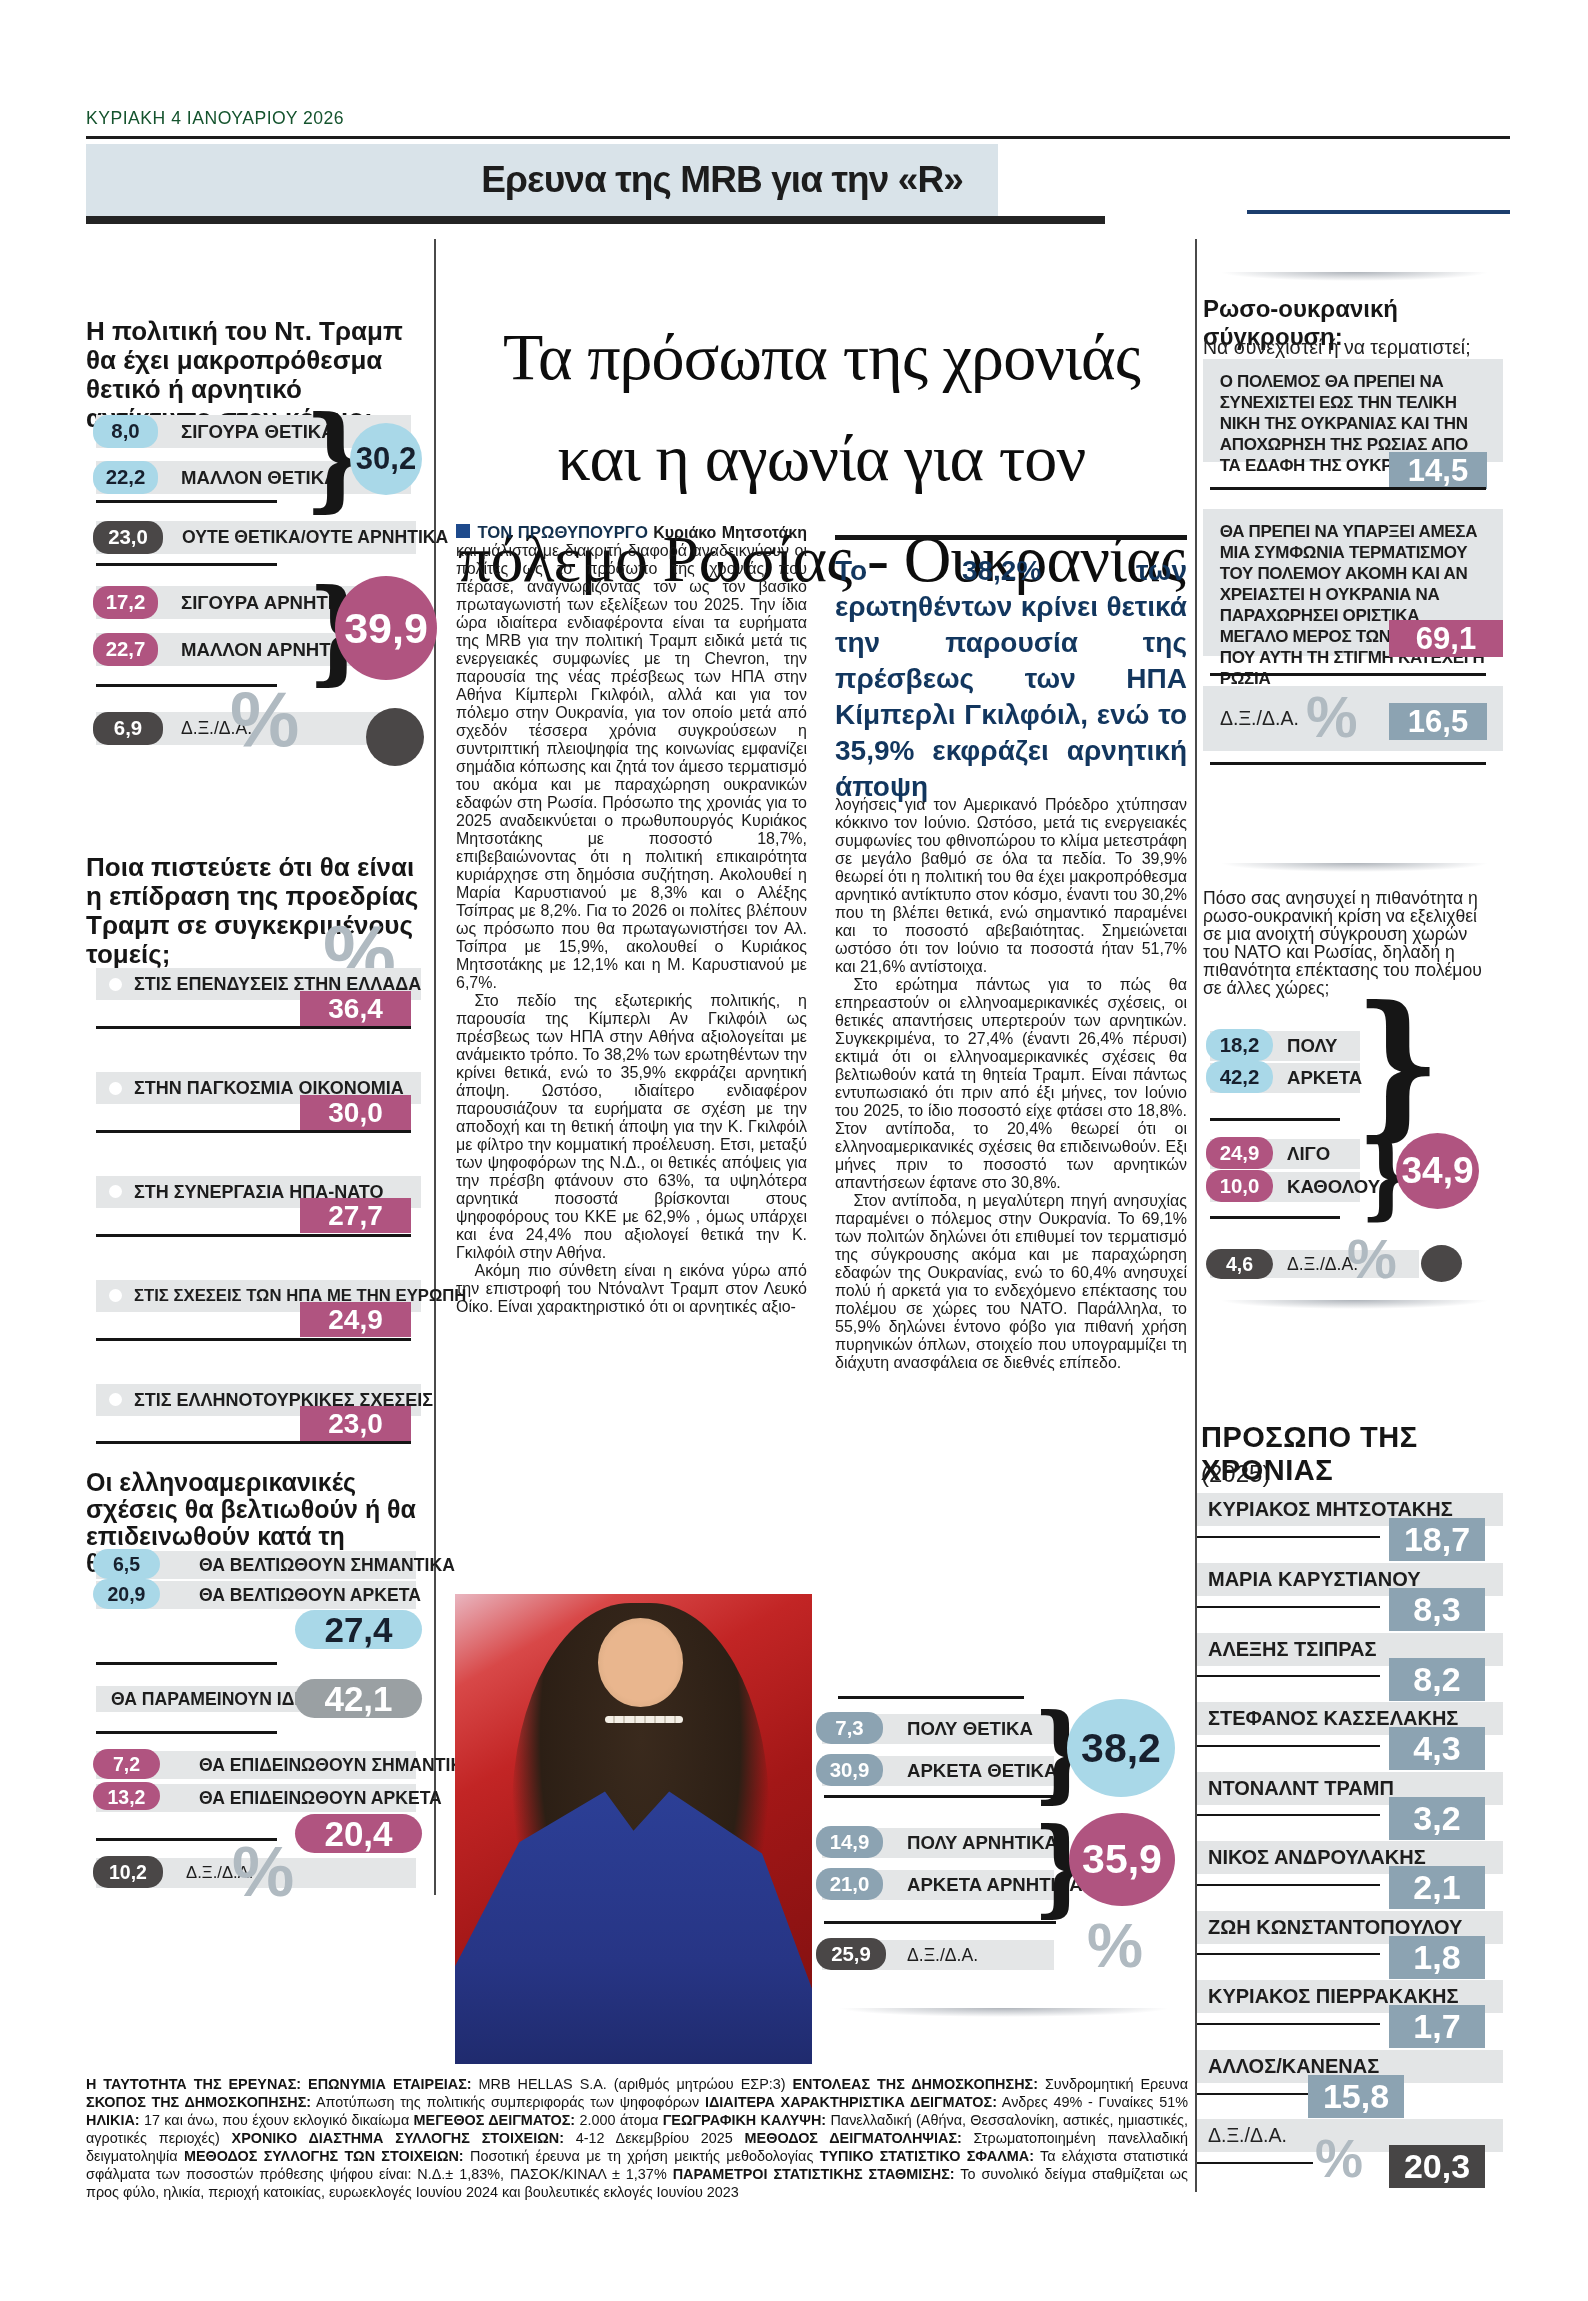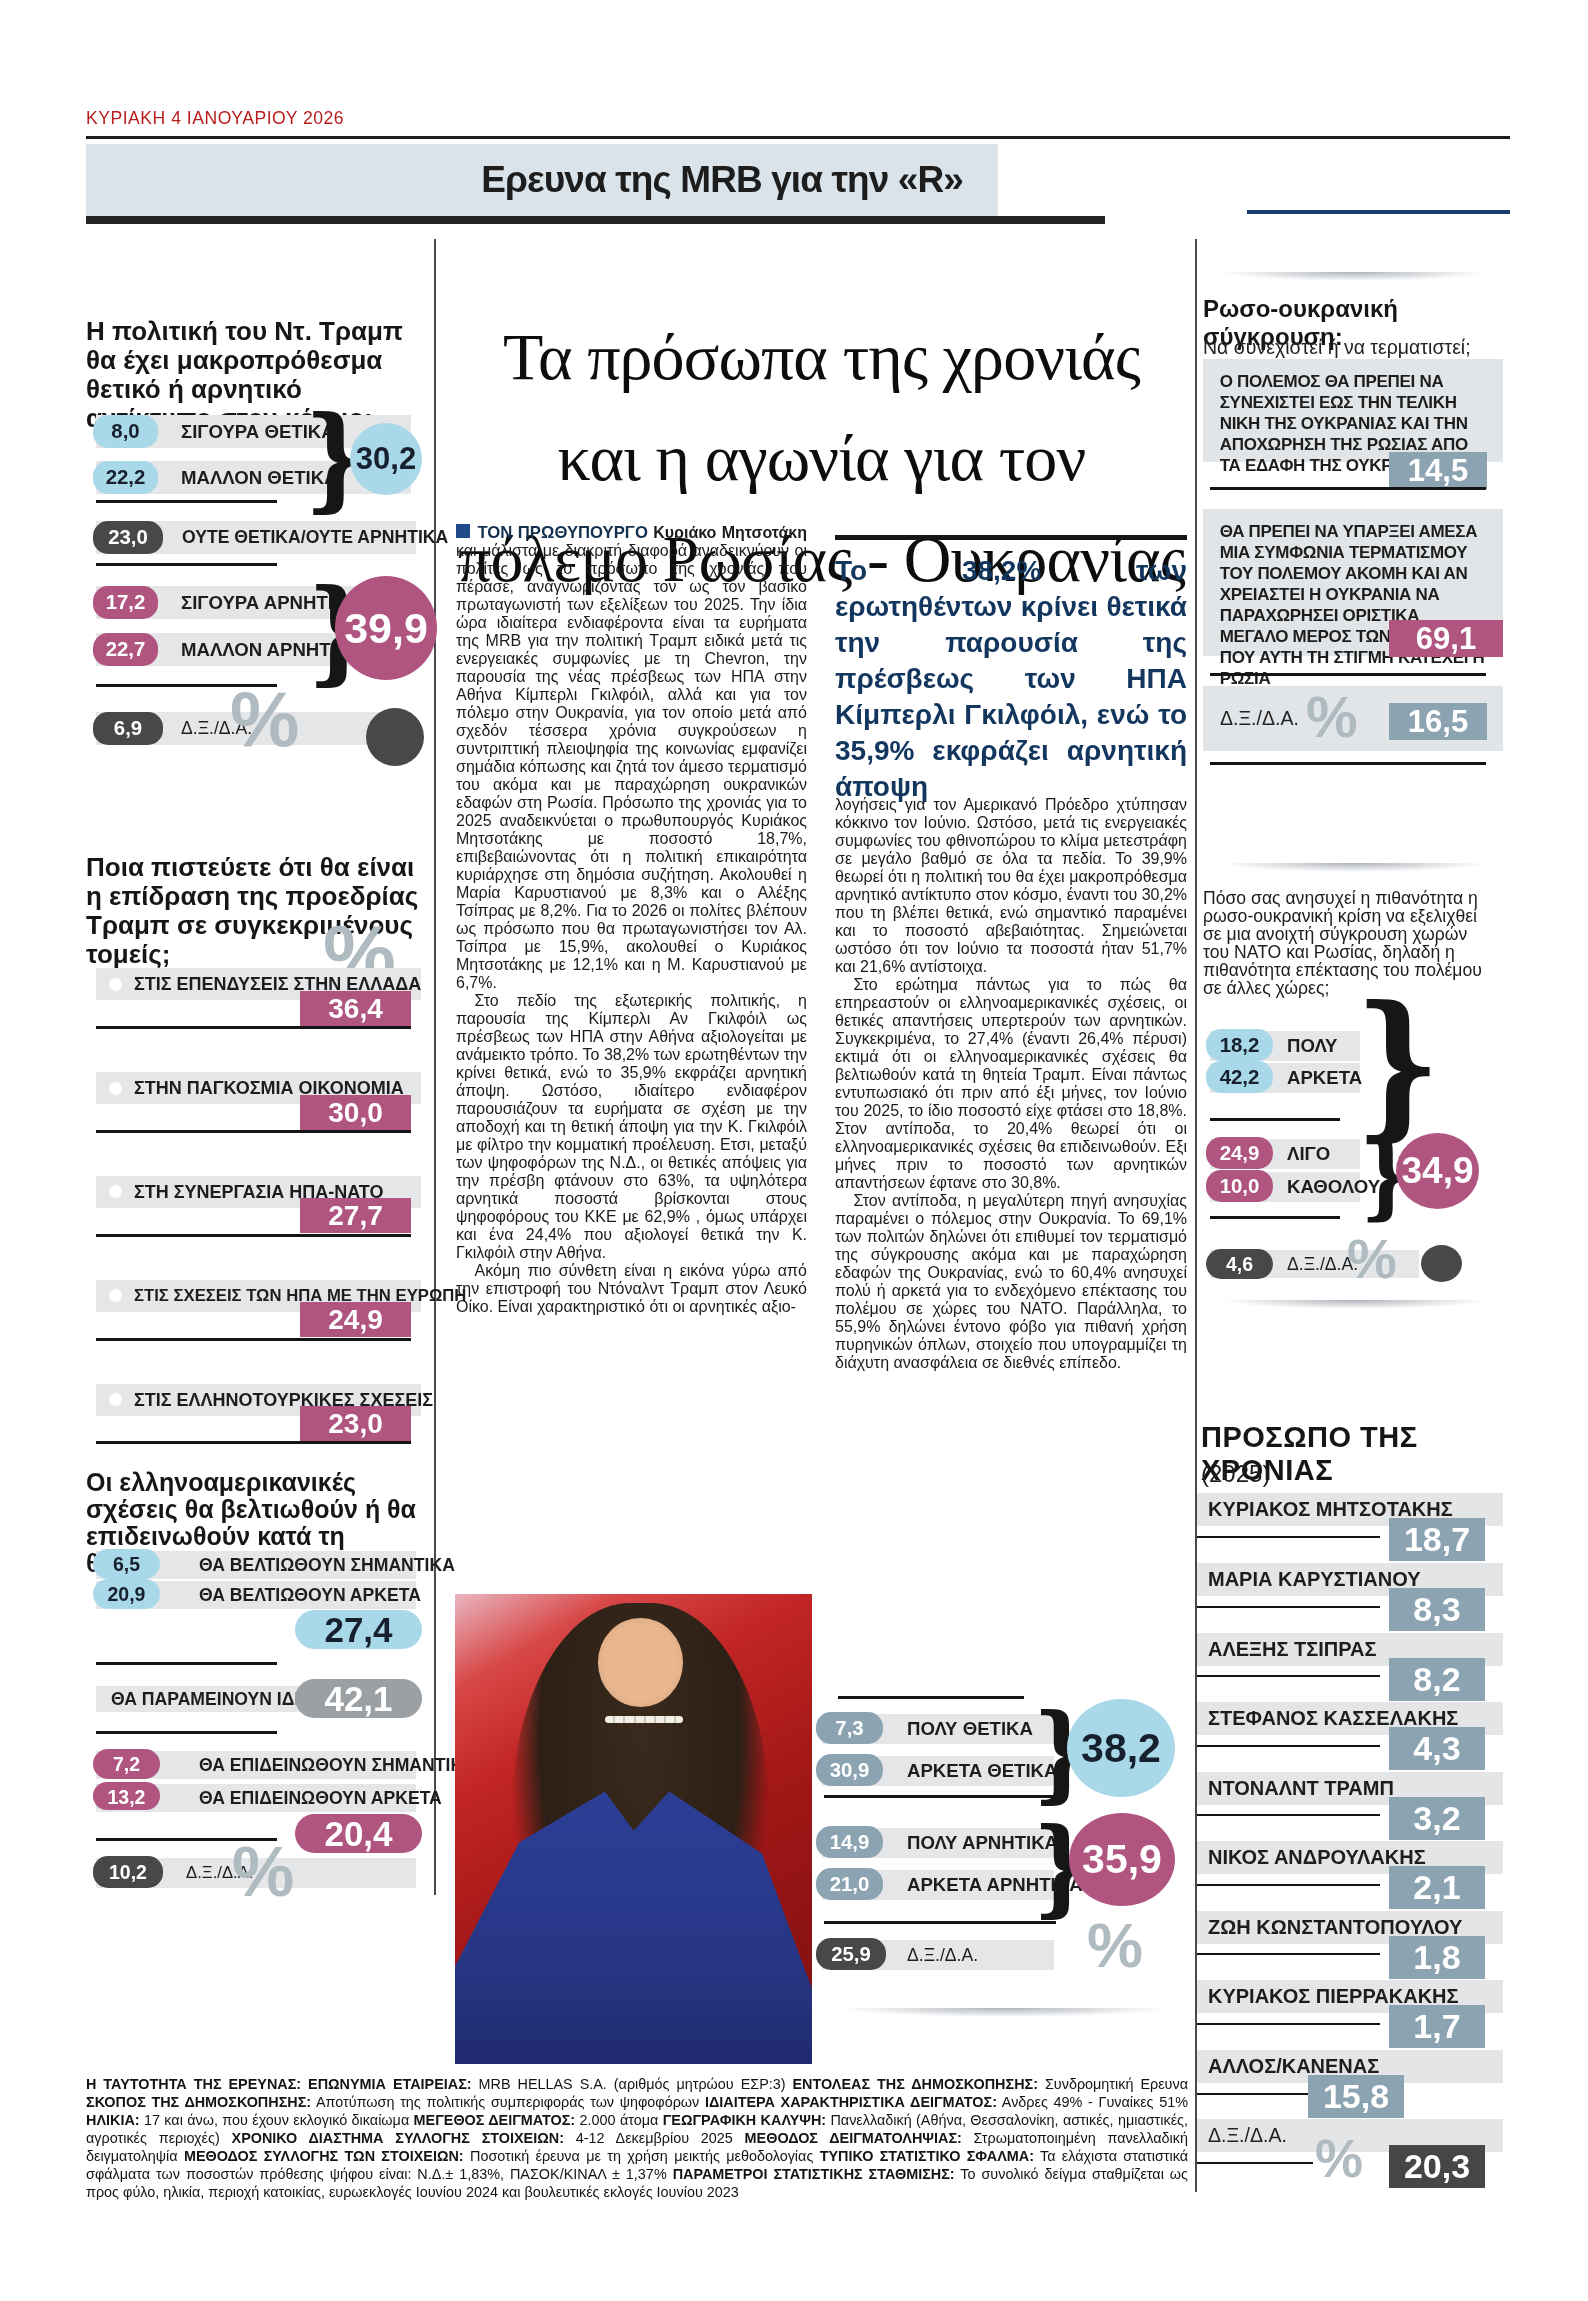--- a/index.html
+++ b/index.html
@@ -23,21 +23,21 @@
   .qtitle{position:absolute;font-weight:700;color:#161616;}
   .body-text p{margin:0;text-align:justify;font-size:16px;line-height:18px;color:#1b1b1b;}
   .body-text p.ind{text-indent:18.6px;}
   .serifhead{font-family:"Liberation Serif",serif;font-weight:400;color:#0d0d0d;}
 </style>
 </head>
 <body>
 
 <div class="page">
 
-  <div class="abs" style="left:86px;top:108px;font-size:17.6px;color:#b91c1c;letter-spacing:0.5px;">ΚΥΡΙΑΚΗ 4 ΙΑΝΟΥΑΡΙΟΥ 2026</div>
+  <div class="abs" style="left:86px;top:108px;font-size:17.6px;color:#14532d;letter-spacing:0.5px;">ΚΥΡΙΑΚΗ 4 ΙΑΝΟΥΑΡΙΟΥ 2026</div>
   <div class="abs" style="left:86px;top:136px;width:1424px;height:2.8px;background:#1d1d1d;"></div>
 
   <div class="abs" style="left:86px;top:144px;width:912px;height:72px;background:#d9e3e9;">
     <div style="line-height:72px;text-align:right;padding-right:35px;font-size:37px;font-weight:800;letter-spacing:-0.9px;color:#1d1d1d;">Ερευνα της MRB για την «R»</div>
   </div>
   <div class="abs" style="left:86px;top:216px;width:1019px;height:8.3px;background:#242424;"></div>
 
   <div class="abs" style="left:1247px;top:210px;width:263px;height:3.7px;background:#1c3e6e;"></div>
 
   <div class="abs" style="left:434px;top:239px;width:1.9px;height:1656px;background:#4a4a4a;"></div>

